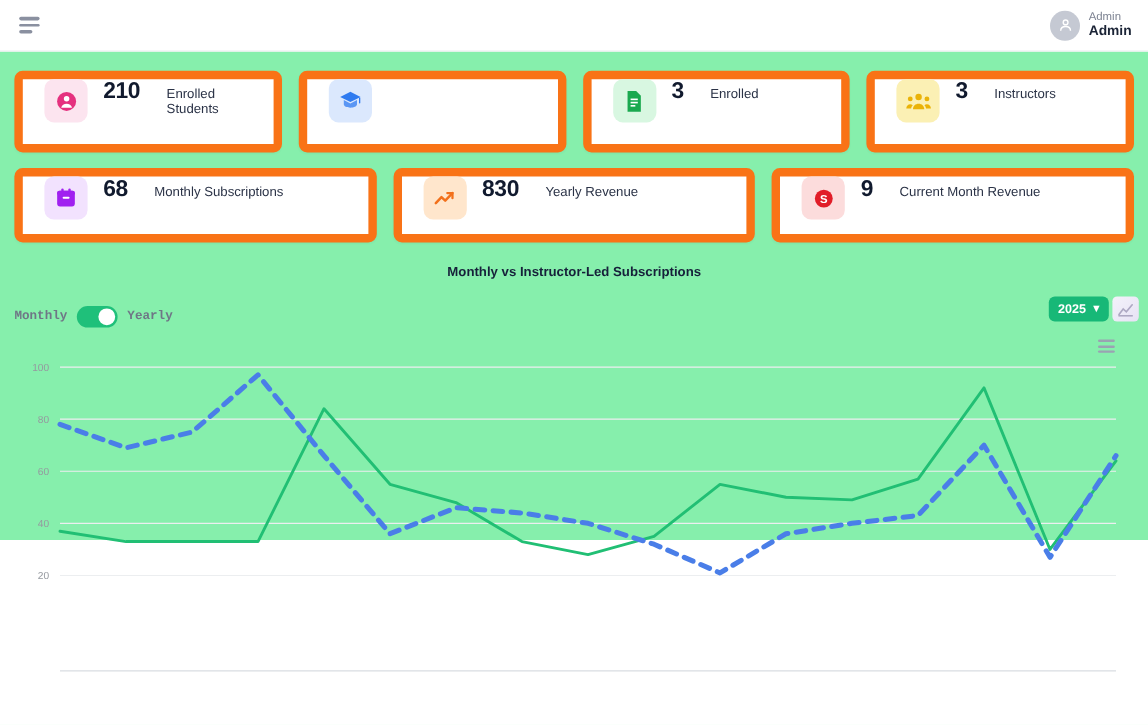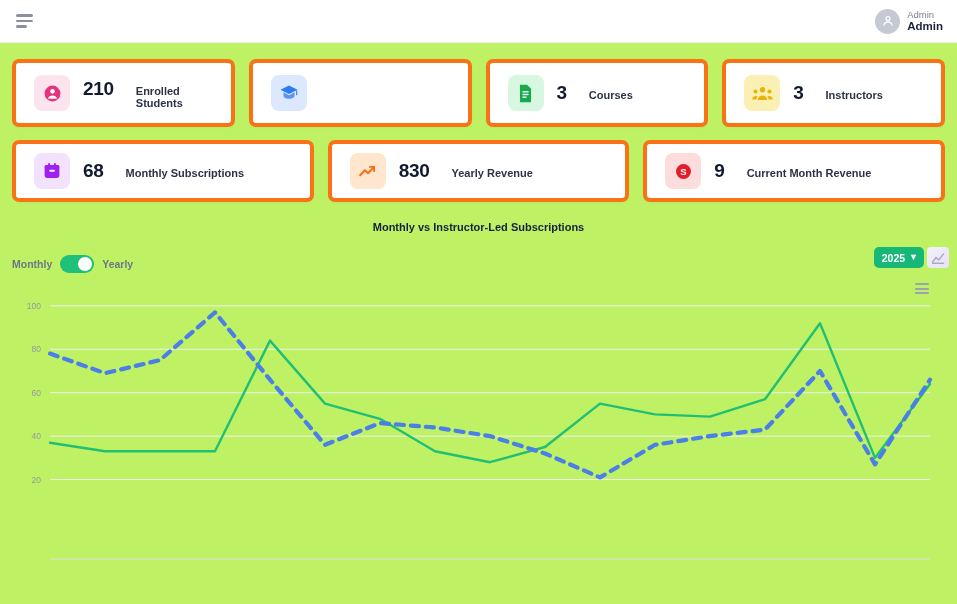--- a/index.html
+++ b/index.html
@@ -2,21 +2,21 @@
 <html><head>
 <meta charset="utf-8">
 <style>
   * { box-sizing: border-box; margin: 0; padding: 0; }
   html, body {
     width: 957px; height: 604px;
     font-family: "Liberation Sans", sans-serif;
     background: #ffffff;
     overflow: hidden;
   }
-  .page { position: relative; width: 957px; height: 604px; background: #bef264; }
+  .page { position: relative; width: 957px; height: 450px; background: #86efac; }
 
   
   .topbar {
     height: 43px; background: #ffffff;
     border-bottom: 1px solid #eceef1;
     display: flex; align-items: center; justify-content: space-between;
     padding: 0 14px 0 14px;
   }
   .hamburger { display: flex; flex-direction: column; gap: 3px; cursor: pointer; padding: 4px 2px; }
   .hamburger i { display: block; height: 2.6px; background: #8a90a0; border-radius: 2px; }
@@ -32,53 +32,53 @@
   .avatar svg { display:block; }
   .user-text { line-height: 1.18; }
   .user-role { font-size: 9.5px; color: #7b8190; }
   .user-name { font-size: 11.5px; color: #1b2436; font-weight: bold; }
 
   
   .cards-wrap { padding: 16px 12px 0 12px; }
   .cards-row { display: flex; gap: 14px; margin-bottom: 13px; }
   .card {
     flex: 1 1 0; background: #ffffff;
-    border: 4px solid #f97316; border-radius: 7px;
-    height: 68px; display: flex; align-items: center; padding: 0 18px;
+    border: 7px solid #f97316; border-radius: 7px;
+    height: 68px; display: flex; align-items: flex-start; padding: 0 18px;
     box-shadow: 0 1px 2px rgba(20,30,60,0.035);
   }
   .card-row2 { height: 62px; }
   .ico {
     width: 36px; height: 36px; border-radius: 8px;
     display: flex; align-items: center; justify-content: center;
     flex: 0 0 36px; margin-right: 13px;
   }
   .card-text { display: flex; align-items: baseline; gap: 7px; }
   .big-num { font-size: 19px; font-weight: bold; color: #111a2e; letter-spacing: -0.3px; }
-  .card-label { font-size: 11px; font-weight: bold; color: #2b3347; padding-left: 15px; }
+  .card-label { font-size: 11px; font-weight: normal; color: #2b3347; padding-left: 15px; }
 
   .sessions { display: flex; flex-direction: column; line-height: 1.32; }
   .sessions-title { font-size: 11px; font-weight: bold; color: #1b2436; }
   .sessions-line { font-size: 9.5px; font-weight: bold; color: #8b93a3; }
   .sessions-line b { font-weight: bold; }
   .num-pending { color: #e23b3b; }
   .num-confirmed { color: #23b865; }
 
   
   .chart-title {
     text-align: center; font-size: 11px; font-weight: bold;
     color: #16203a; margin-top: 19px;
   }
   .chart-controls {
     position: relative; height: 34px; margin-top: 14px; padding: 0 12px;
     display: flex; align-items: center;
   }
   .toggle-group { display: flex; align-items: center; gap: 8px; }
   .tg-label { font-size: 10.5px; font-weight: bold; color: #6e7casd; }
-  .tg-label { color: #6f7686; }
+  .tg-label { color: #6f7686; font-family: Liberation Mono, monospace; }
   .switch {
     width: 34px; height: 18px; border-radius: 9px; background: #1fc07a;
     position: relative; cursor: pointer; flex: 0 0 34px;
   }
   .switch .knob {
     position: absolute; top: 2px; right: 2px;
     width: 14px; height: 14px; border-radius: 50%; background: #fff;
   }
   .right-controls { position: absolute; right: 8px; top: 0; display: flex; align-items: center; text-align: right; }
   .year-select {
@@ -165,21 +165,21 @@
         <div class="ico" style="background:#d8f7e1">
           <svg width="17" height="19" viewBox="0 0 20 24" fill="#1aa94f">
             <path d="M3 1h9l5 5v17H3z"></path>
             <rect x="6.2" y="9" width="7.6" height="1.7" fill="#fff"></rect>
             <rect x="6.2" y="12.4" width="7.6" height="1.7" fill="#fff"></rect>
             <rect x="6.2" y="15.8" width="5" height="1.7" fill="#fff"></rect>
           </svg>
         </div>
         <div class="card-text">
           <span class="big-num">3</span>
-          <span class="card-label">Courses</span>
+          <span class="card-label">Enrolled</span>
         </div>
       </div>
 
       <div class="card">
         <div class="ico" style="background:#fbf0b4">
           <svg width="21" height="17" viewBox="0 0 26 20" fill="#eab308">
             <circle cx="13" cy="5.4" r="3.3"></circle>
             <path d="M7.2 18c0-3.4 2.6-5.6 5.8-5.6S18.8 14.6 18.8 18z"></path>
             <circle cx="4.4" cy="7.4" r="2.5"></circle>
             <path d="M.3 17.4c0-2.7 1.9-4.4 4.1-4.4 1 0 1.9.3 2.6.9-1 1-1.6 2.3-1.7 3.5z"></path>

